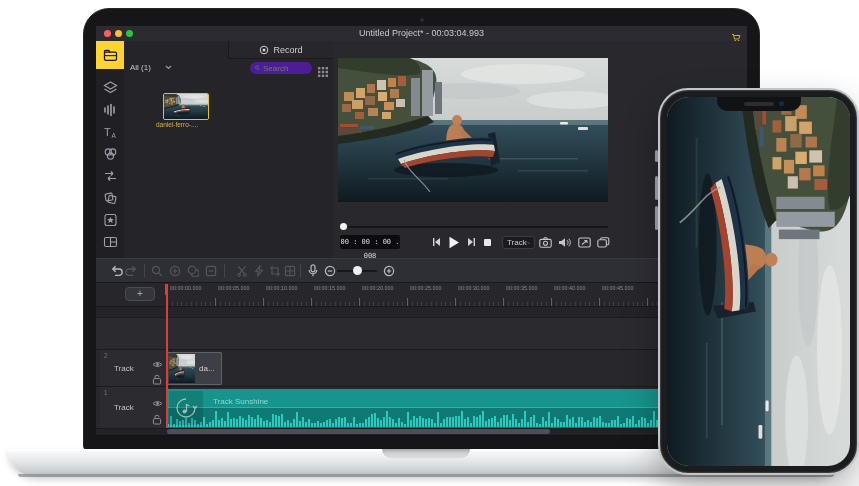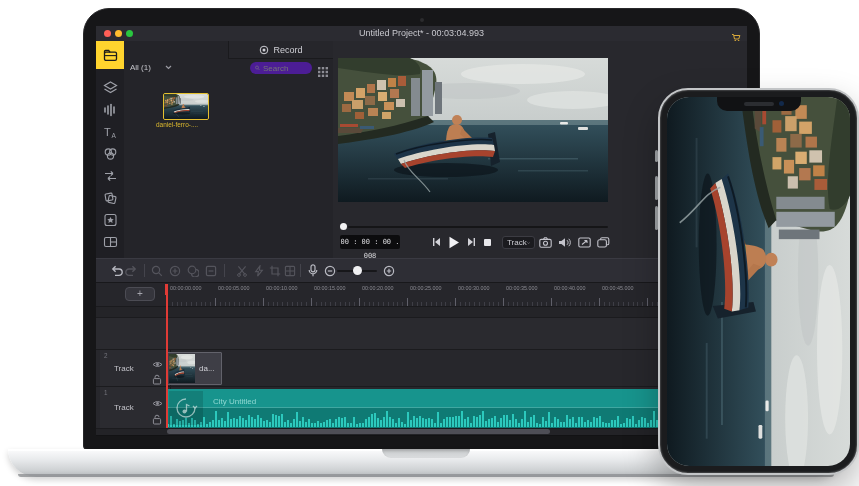--- a/index.html
+++ b/index.html
@@ -704,21 +704,21 @@
               <i style="height: 10.4px;"></i>
             </div>
           <div class="music-badge">
             <svg width="24" height="24" viewBox="0 0 24 24">
                 <path d="M12 3 a9 9 0 1 0 9 9" fill="none" stroke="currentColor" stroke-width="1.3"></path>
                 <path d="M21 12 l-2-2 m2 2 l2-2" fill="none" stroke="currentColor" stroke-width="1.3"></path>
                 <circle cx="10.5" cy="15.5" r="2" fill="currentColor"></circle>
                 <path d="M12.5 15.5 V8.5 l3 1.5" fill="none" stroke="currentColor" stroke-width="1.3"></path>
               </svg>
           </div>
-          <div class="audio-title">City Untitled</div>
+          <div class="audio-title">Track Sunshine</div>
         </div>
       </div>
 
       <div class="abs hscroll"></div>
       <div class="abs below-black"></div>
 
       <div class="abs playhead"></div>
       <div class="abs playhead-cap"></div>
 
     </div>

